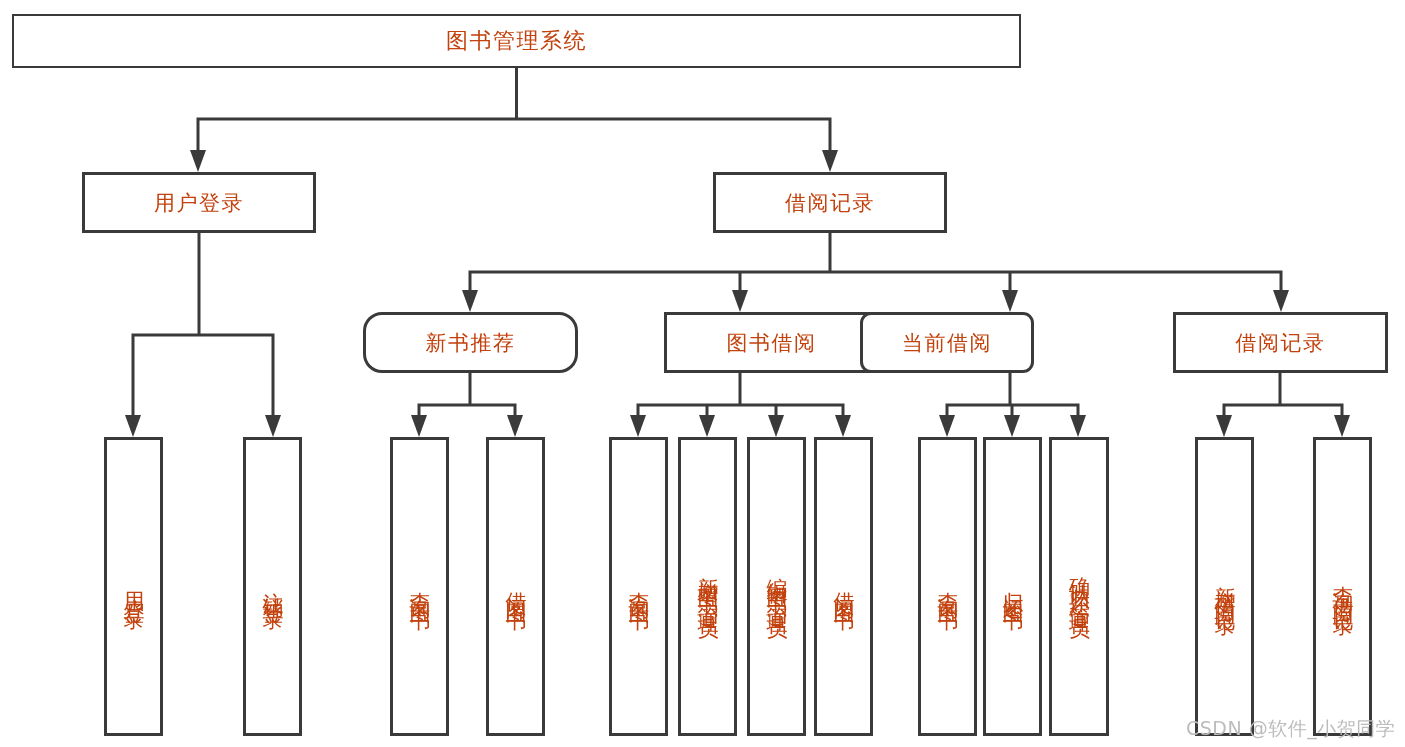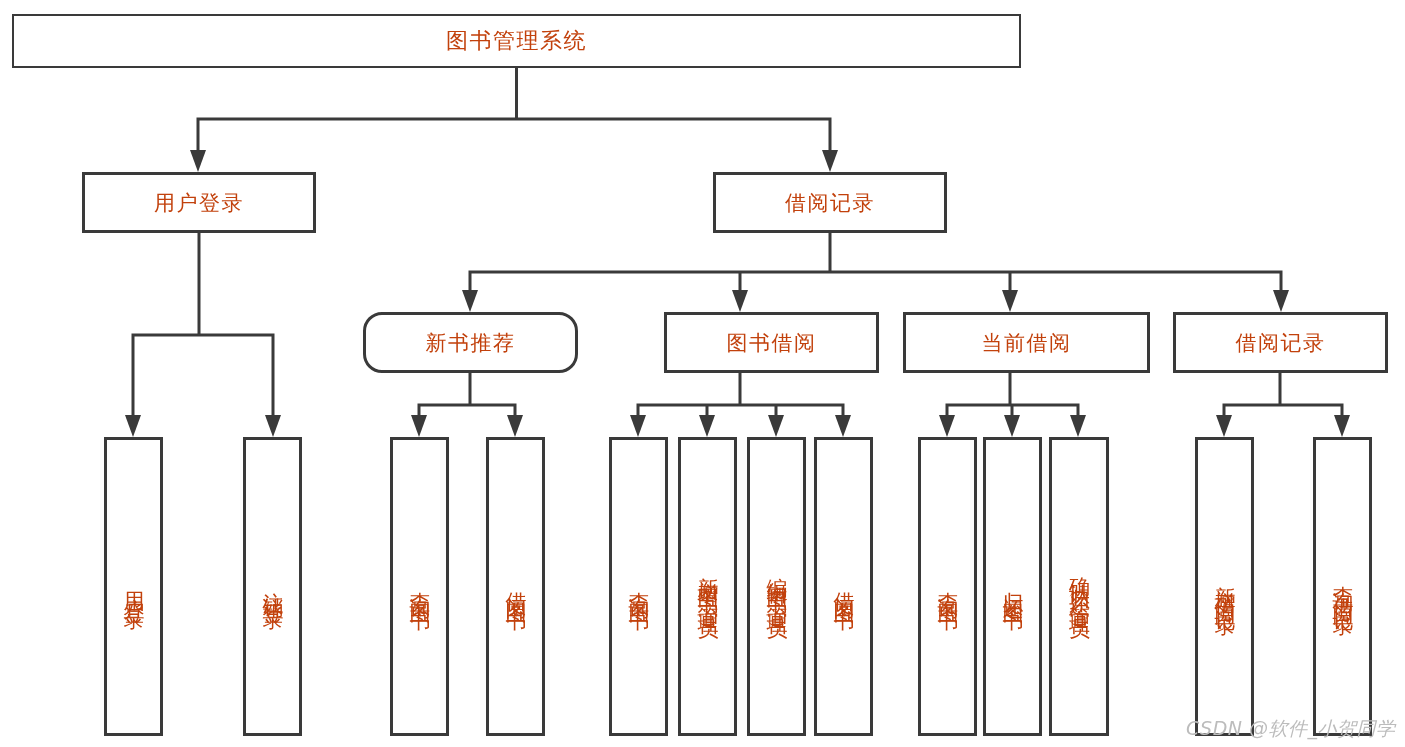--- a/index.html
+++ b/index.html
@@ -14,21 +14,21 @@
     color:#c2410c;font-size:21px;letter-spacing:1.5px;text-align:center;z-index:2;
   }
   .node.root{border-width:2px;font-size:22px;}
   .node.vnode{padding:4px 0;}
   .vtext{
     writing-mode:vertical-rl;text-orientation:mixed;
     letter-spacing:6px;line-height:1;font-size:21px;
   }
   .watermark{
     position:absolute;left:1186px;top:716px;z-index:5;
-    font-size:19px;color:#bcbcbc;letter-spacing:0.5px;white-space:nowrap;font-style:italic;
+    font-size:19px;color:#bcbcbc;letter-spacing:0.5px;white-space:nowrap;
   }
 </style>
 </head>
 <body>
 
 <div class="canvas">
 
   <svg class="connector-layer" width="1405" height="747" viewBox="0 0 1405 747" xmlns="http://www.w3.org/2000/svg">
     <g stroke="#3a3a3a" stroke-width="3" fill="none">
       <path d="M516.5,66 V119 M196.5,119 H831.5 M198,119 V153 M830,119 V153"></path>
@@ -62,21 +62,21 @@
     </g>
   </svg>
 
   <div class="node root" style="left:12px;top:14px;width:1009px;height:54px;">图书管理系统</div>
 
   <div class="node" style="left:82px;top:172px;width:234px;height:61px;">用户登录</div>
   <div class="node" style="left:713px;top:172px;width:234px;height:61px;">借阅记录</div>
 
   <div class="node" style="left:363px;top:312px;width:215px;height:61px;border-radius:19px;">新书推荐</div>
   <div class="node" style="left:633px;top:312px;width:215px;height:61px;margin-left:31px;">图书借阅</div>
-  <div class="node" style="left:903px;top:312px;width:247px;height:61px;">当前借阅</div>
+  <div class="node" style="left:860px;top:312px;width:174px;height:61px;border-radius:11px;">当前借阅</div>
   <div class="node" style="left:1173px;top:312px;width:215px;height:61px;text-align:center;">借阅记录</div>
 
   <div class="node vnode" style="left:104px;top:437px;width:59px;height:299px;">
     <span class="vtext">用户登录</span>
   </div>
   <div class="node vnode" style="left:243px;top:437px;width:59px;height:299px;">
     <span class="vtext">注销登录</span>
   </div>
 
   <div class="node vnode" style="left:390px;top:437px;width:59px;height:299px;">

